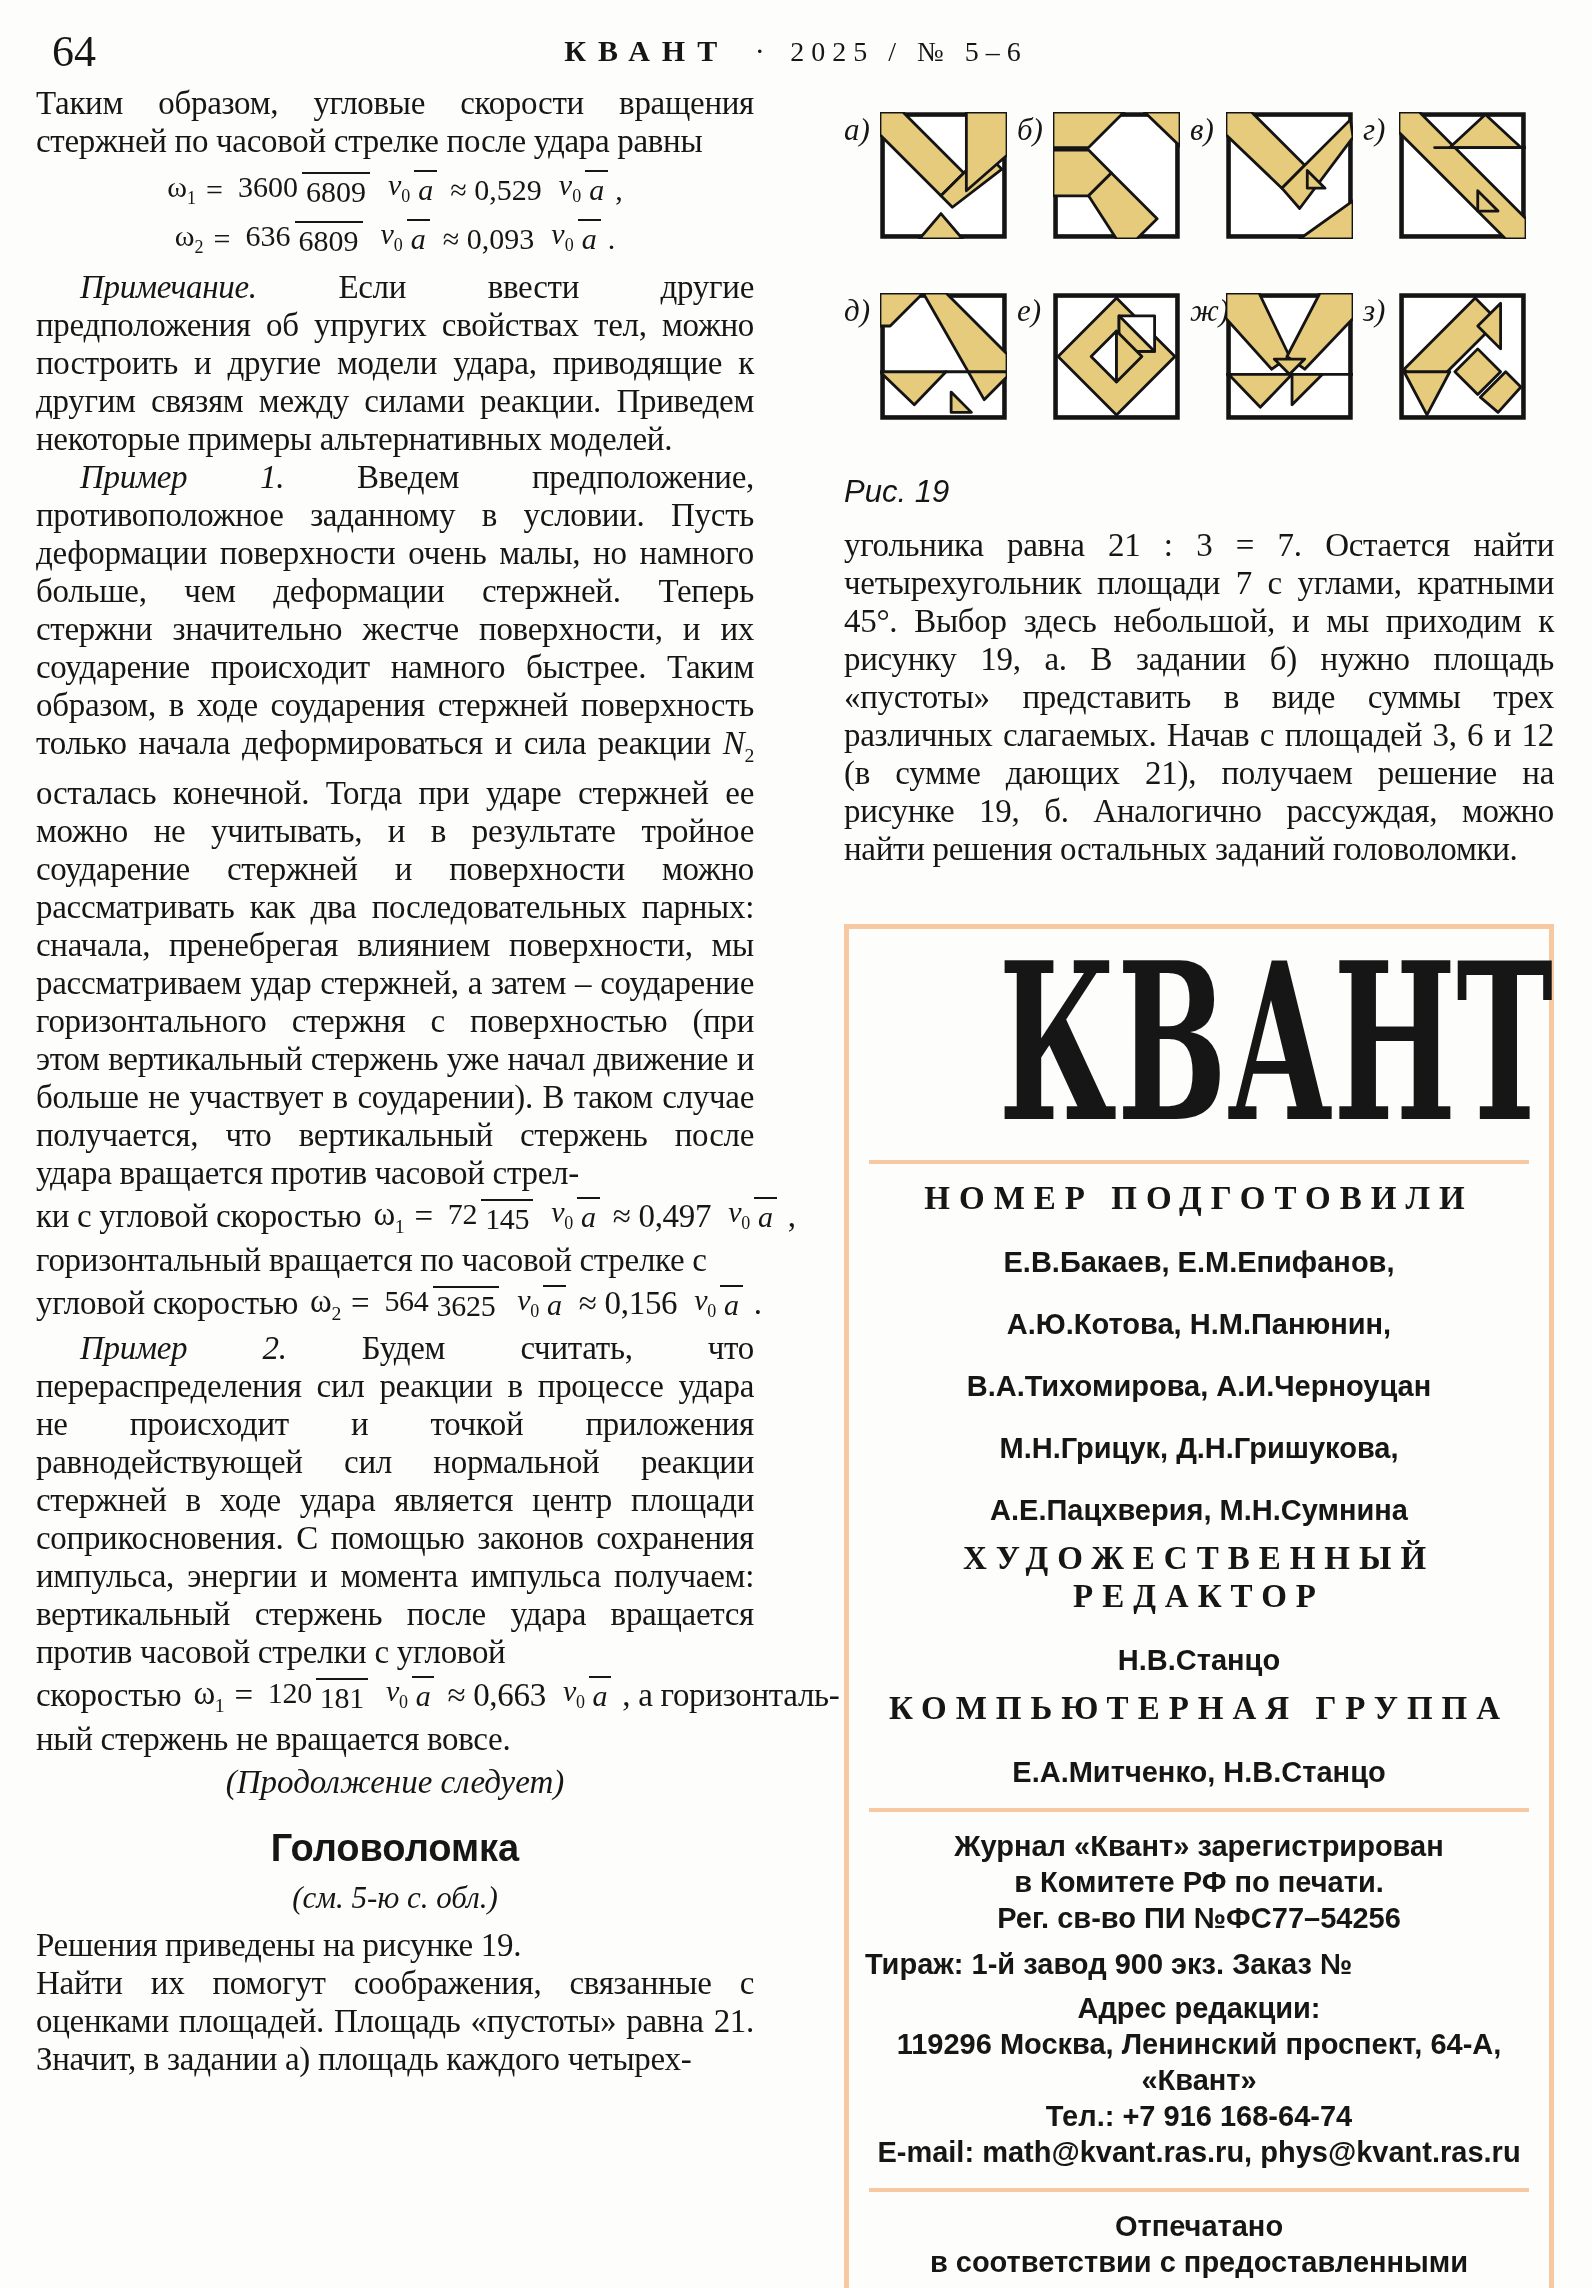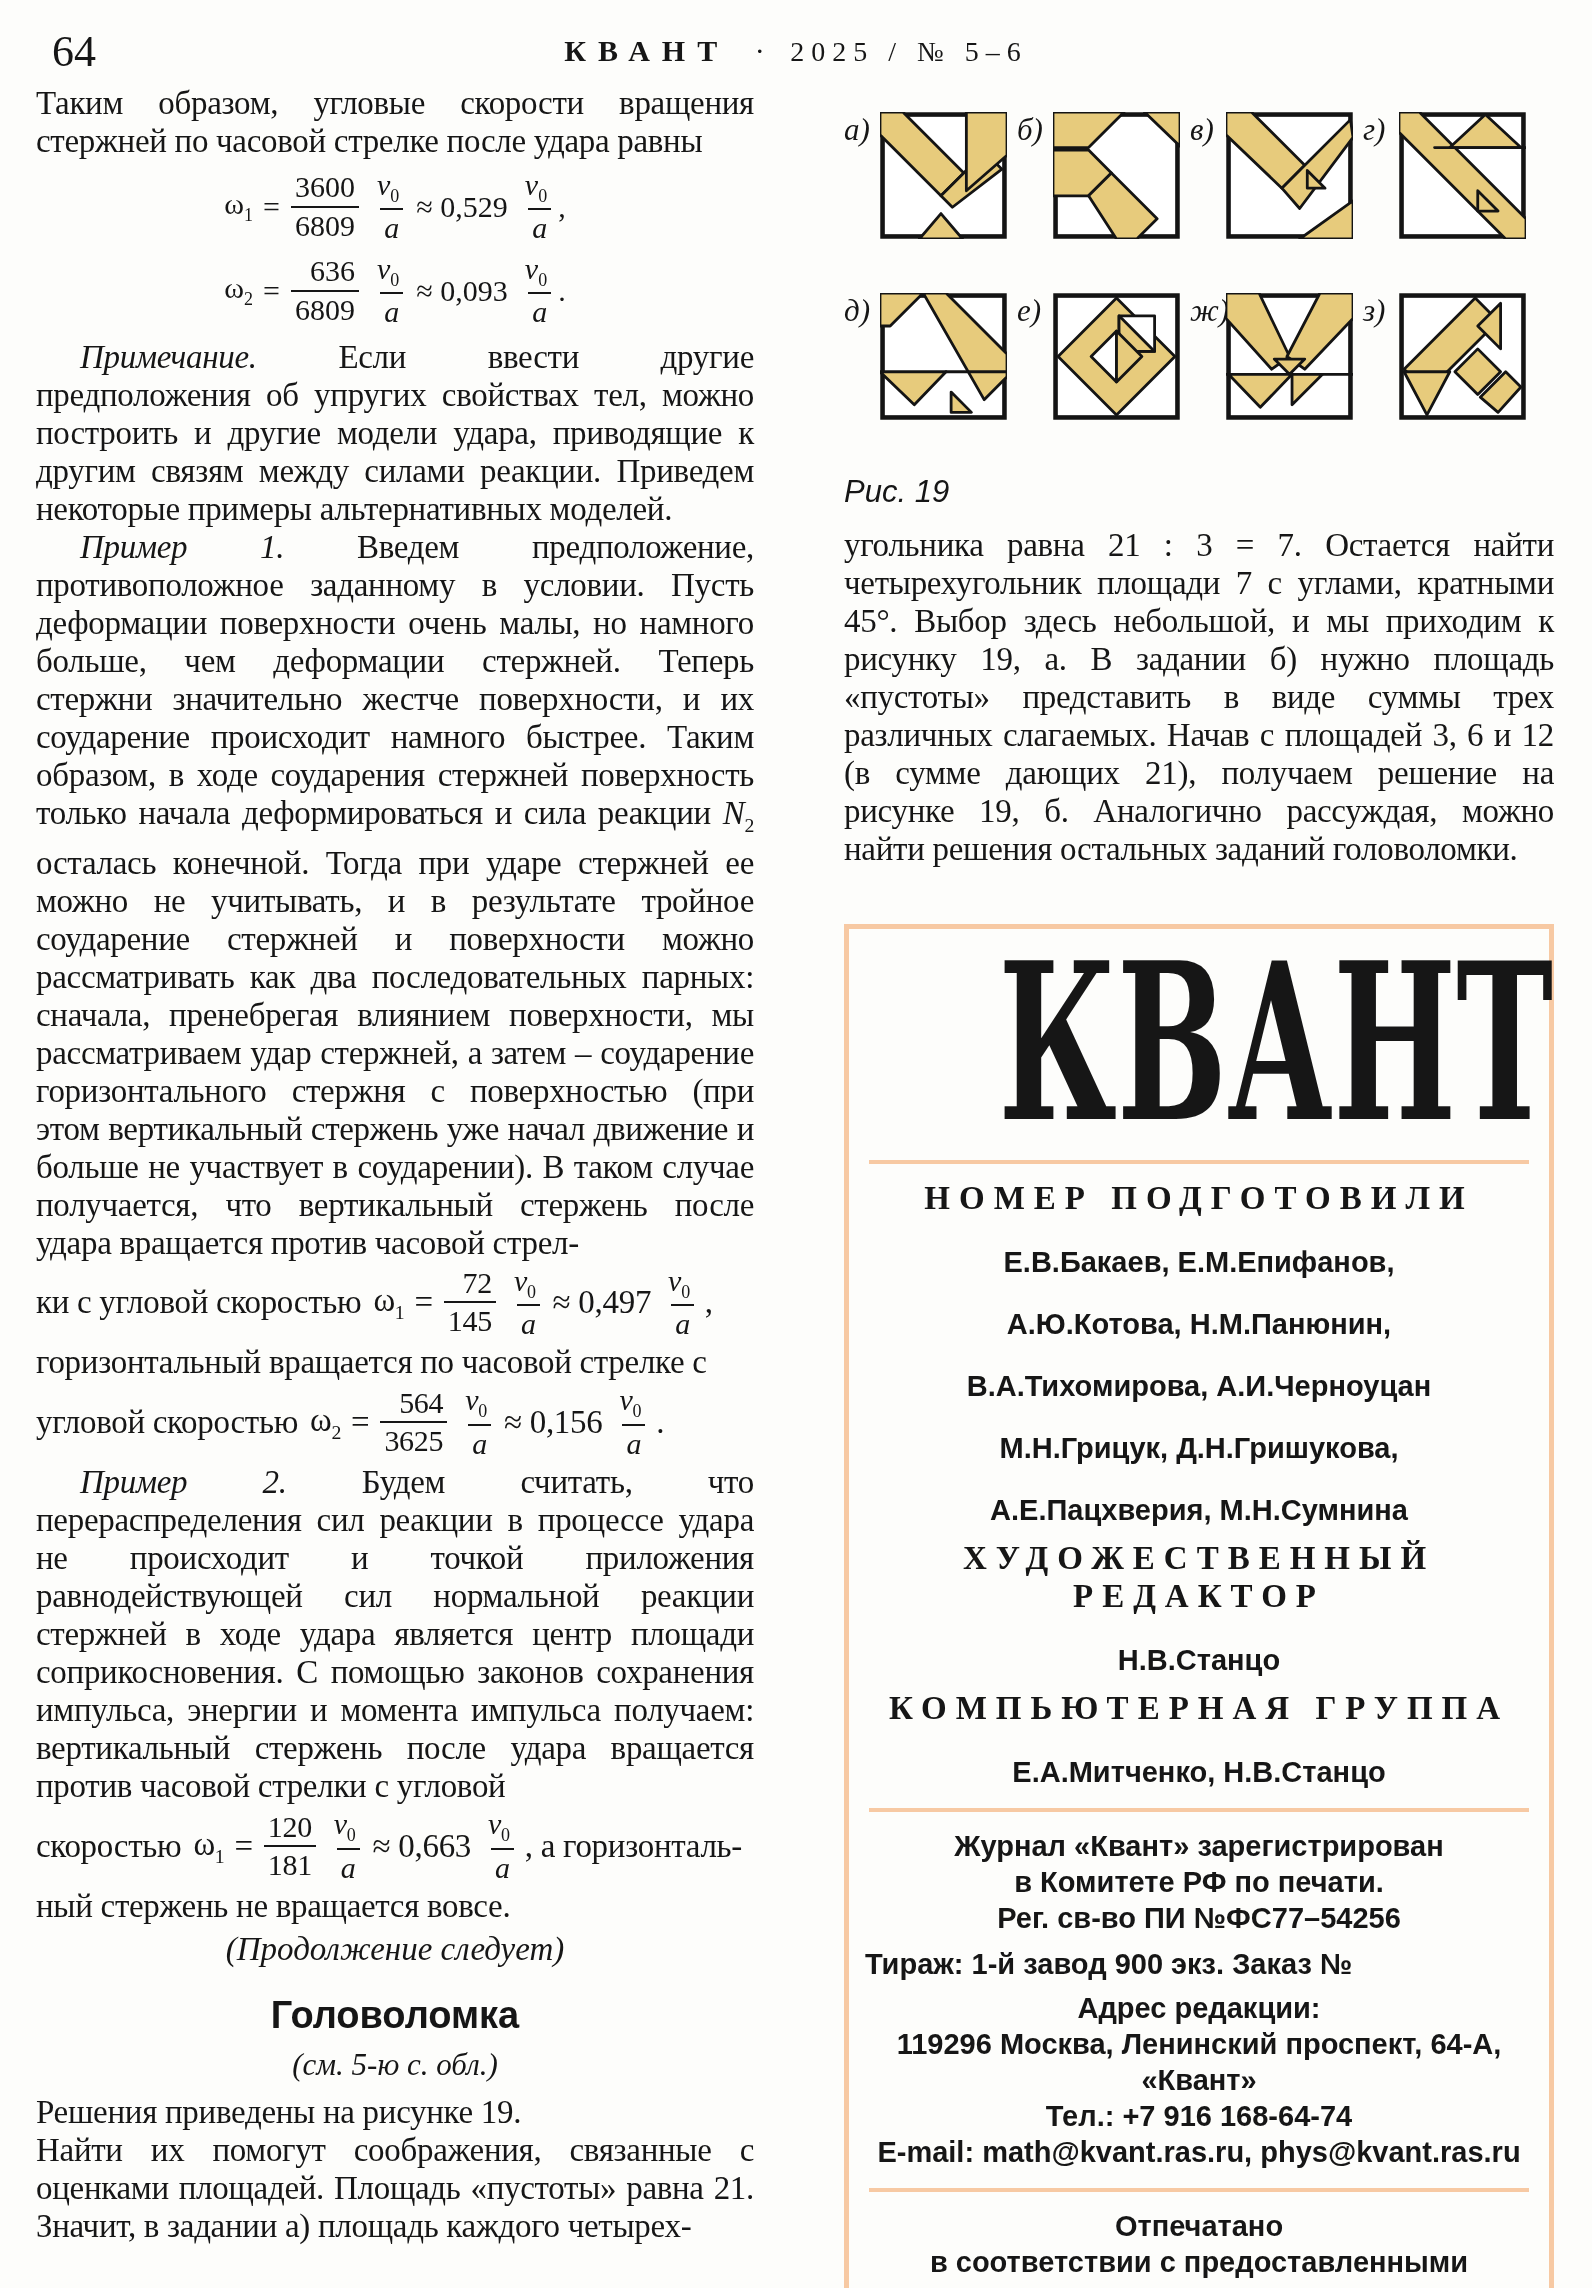--- a/index.html
+++ b/index.html
@@ -19,21 +19,21 @@
   p.body .lead{font-style:italic;}
   .cont{margin:6px 0 2px;text-align:center;font-size:33px;font-style:italic;}
   .puzzle-title{margin:26px 0 10px;text-align:center;font-family:"Liberation Sans",sans-serif;
                 font-weight:bold;font-size:38px;}
   .puzzle-sub{margin:0 0 10px;text-align:center;font-style:italic;font-size:31px;}
   
   .formula{display:flex;align-items:center;justify-content:center;margin:10px 0;font-size:30px;}
   .fline{display:flex;align-items:center;white-space:nowrap;margin:4px 0;font-size:33px;letter-spacing:-0.3px;}
   .fline .ftext{margin-right:12px;}
   .fline .ftail{margin-left:4px;}
-  .frac{display:inline-flex;flex-direction:column;align-items:flex-end;margin:0 7px;font-size:30px;}
+  .frac{display:inline-flex;flex-direction:row;align-items:flex-start;margin:0 7px;font-size:30px;}
   .frac .fn{display:block;padding:0 4px 3px;line-height:1.02;}
   .frac .fd{display:block;border-top:2.4px solid #161616;padding:3px 4px 0;line-height:1.02;}
   .om{margin-right:6px;}
   .eq{margin:0 4px;}
   .ap{margin:0 6px;}
   sub{font-size:0.6em;}
   i{font-style:italic;}
   
   .figrow{display:flex;margin:0 0 54px;}
   .figrow.first{margin-top:12px;margin-bottom:54px;}

